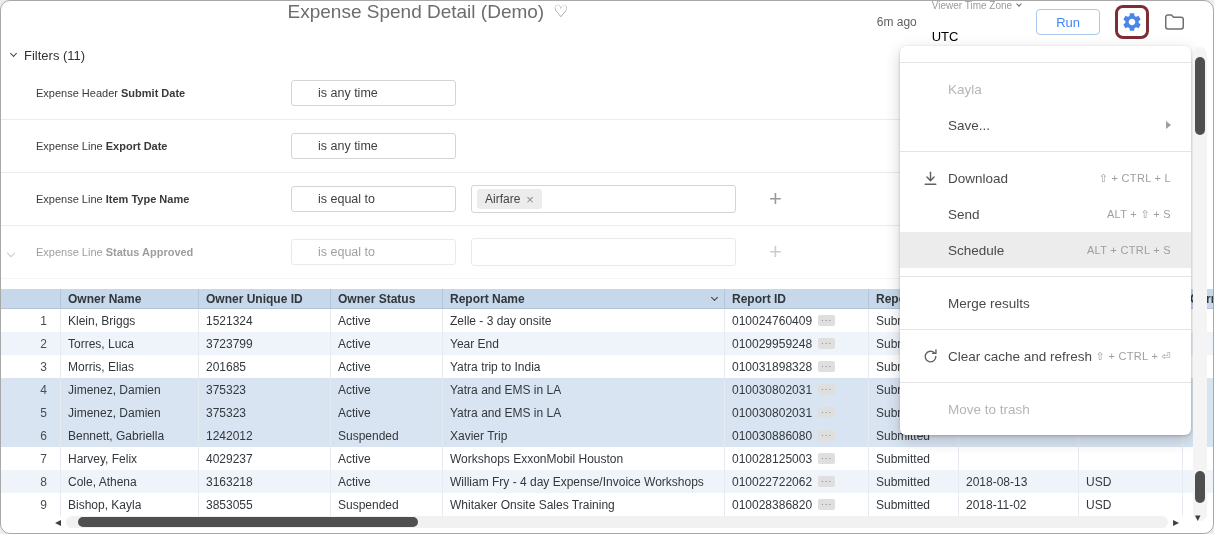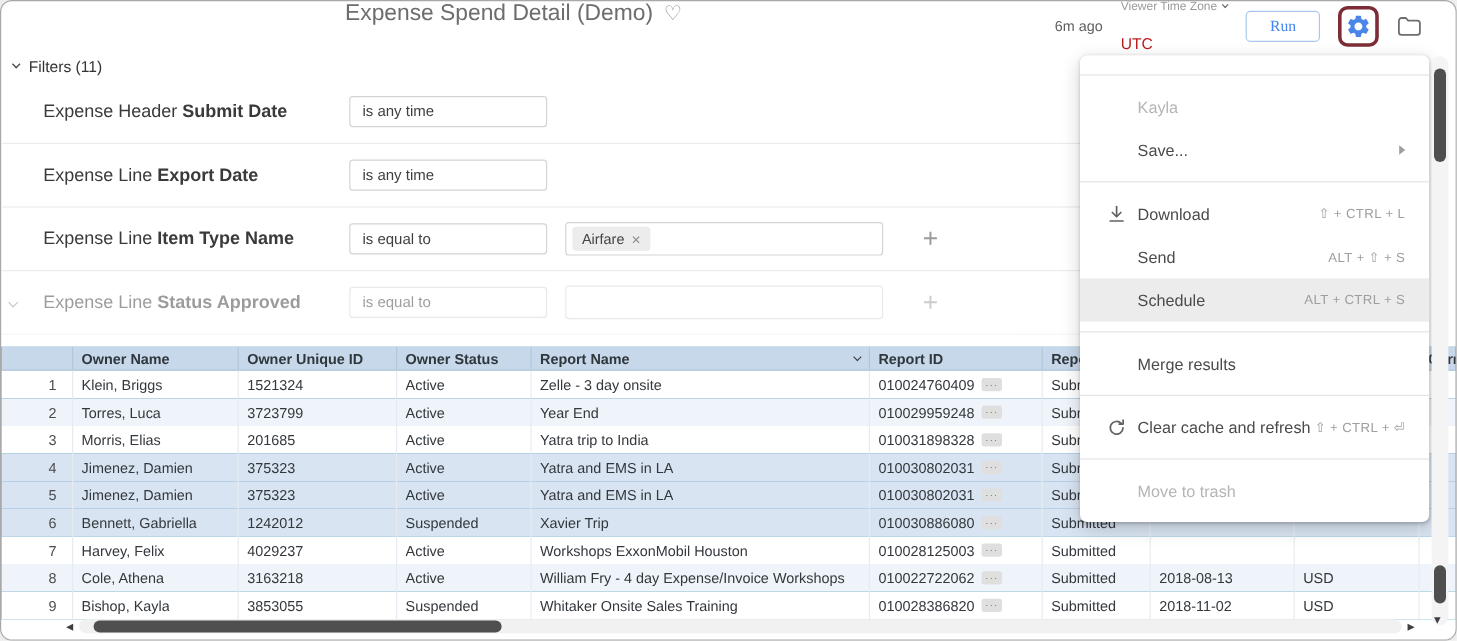--- a/index.html
+++ b/index.html
@@ -9,44 +9,44 @@
 
   
   .topbar{position:absolute;top:0;left:0;right:0;height:42px}
   .title{position:absolute;left:0;top:0;width:854px;height:42px;display:flex;
          justify-content:center;gap:9px;font-size:19px;color:#6d6d6d;white-space:nowrap}
   .heart{font-size:17px;color:#8b8b8b;cursor:pointer}
   .top-right{position:absolute;right:28px;top:0;height:42px;display:flex;align-items:center;gap:15px}
   .ago{font-size:12px;color:#5f5f5f}
   .tz{display:flex;flex-direction:column;gap:18px;cursor:pointer}
   .tz-top{font-size:10px;color:#9b9b9b;display:flex;align-items:center;gap:5px;white-space:nowrap}
-  .tz-val{font-size:13px;color:#b91c1c}
+  .tz-val{font-size:13px;color:#000000}
   .run{height:26px;padding:0 19px;background:#fff;border:1px solid #aac7f0;border-radius:4px;
-       color:#4285f4;font-size:13px;cursor:pointer;font-family:Liberation Serif, serif}
+       color:#4285f4;font-size:13px;cursor:pointer;font-family:Liberation Sans, sans-serif}
   .gear-box{width:34px;height:34px;border:3px solid #7c2d36;border-radius:8px;display:flex;
             align-items:center;justify-content:center;flex:none}
   .iconbtn{display:flex;align-items:center;justify-content:center;cursor:pointer}
 
   
   .chev{display:inline-block;width:7px;height:7px;border-right:1.6px solid #6b6b6b;
         border-bottom:1.6px solid #6b6b6b;transform:rotate(45deg)}
   .chev-xs{width:4px;height:4px;margin-top:-3px}
 
   
   .filters{position:absolute;top:42px;left:0;width:1188px}
   .filters-toggle{height:24px;display:flex;align-items:center;gap:8px;padding-left:10px;
                   font-size:13px;color:#333;cursor:pointer}
   .filters-toggle .chev{width:5px;height:5px;border-color:#444;margin-top:-3px}
   .f-row{position:relative;height:53px;border-bottom:1px solid #ececec}
   .f-row.faded{opacity:.5}
-  .f-label{position:absolute;left:35px;top:50%;transform:translateY(-50%);font-size:15px;color:#3a3a3a;white-space:nowrap}
+  .f-label{position:absolute;left:35px;top:50%;transform:translateY(-50%);font-size:11px;color:#3a3a3a;white-space:nowrap}
   .f-label b{font-weight:700}
   .f-cond{position:absolute;left:290px;top:50%;transform:translateY(-50%);width:165px;height:26px;
           border:1px solid #d4d4d4;border-radius:3px;background:#fff;font-size:12.5px;color:#3f3f3f;
-          display:flex;align-items:center;padding:0 10px;cursor:pointer}
+          display:flex;align-items:center;padding:0 26px;cursor:pointer}
   .f-vals{position:absolute;left:470px;top:50%;transform:translateY(-50%);width:265px;height:28px;
           border:1px solid #d4d4d4;border-radius:3px;background:#fff;display:flex;align-items:center;
           padding:0 5px;gap:4px;cursor:text}
   .chip{display:inline-flex;align-items:center;gap:6px;background:#ececec;border-radius:3px;
         padding:3px 8px;font-size:12px;color:#444}
   .chip-x{color:#8a8a8a;cursor:pointer;font-size:13px;line-height:1}
   .f-add{position:absolute;left:768px;top:50%;transform:translateY(-50%);font-size:22px;color:#9a9a9a;
          cursor:pointer;font-weight:300;line-height:1}
   .rowchev{position:absolute;left:7px;top:50%;transform:translateY(-55%);cursor:pointer}
   .rowchev .chev{width:6px;height:6px;border-color:#8a8a8a}

